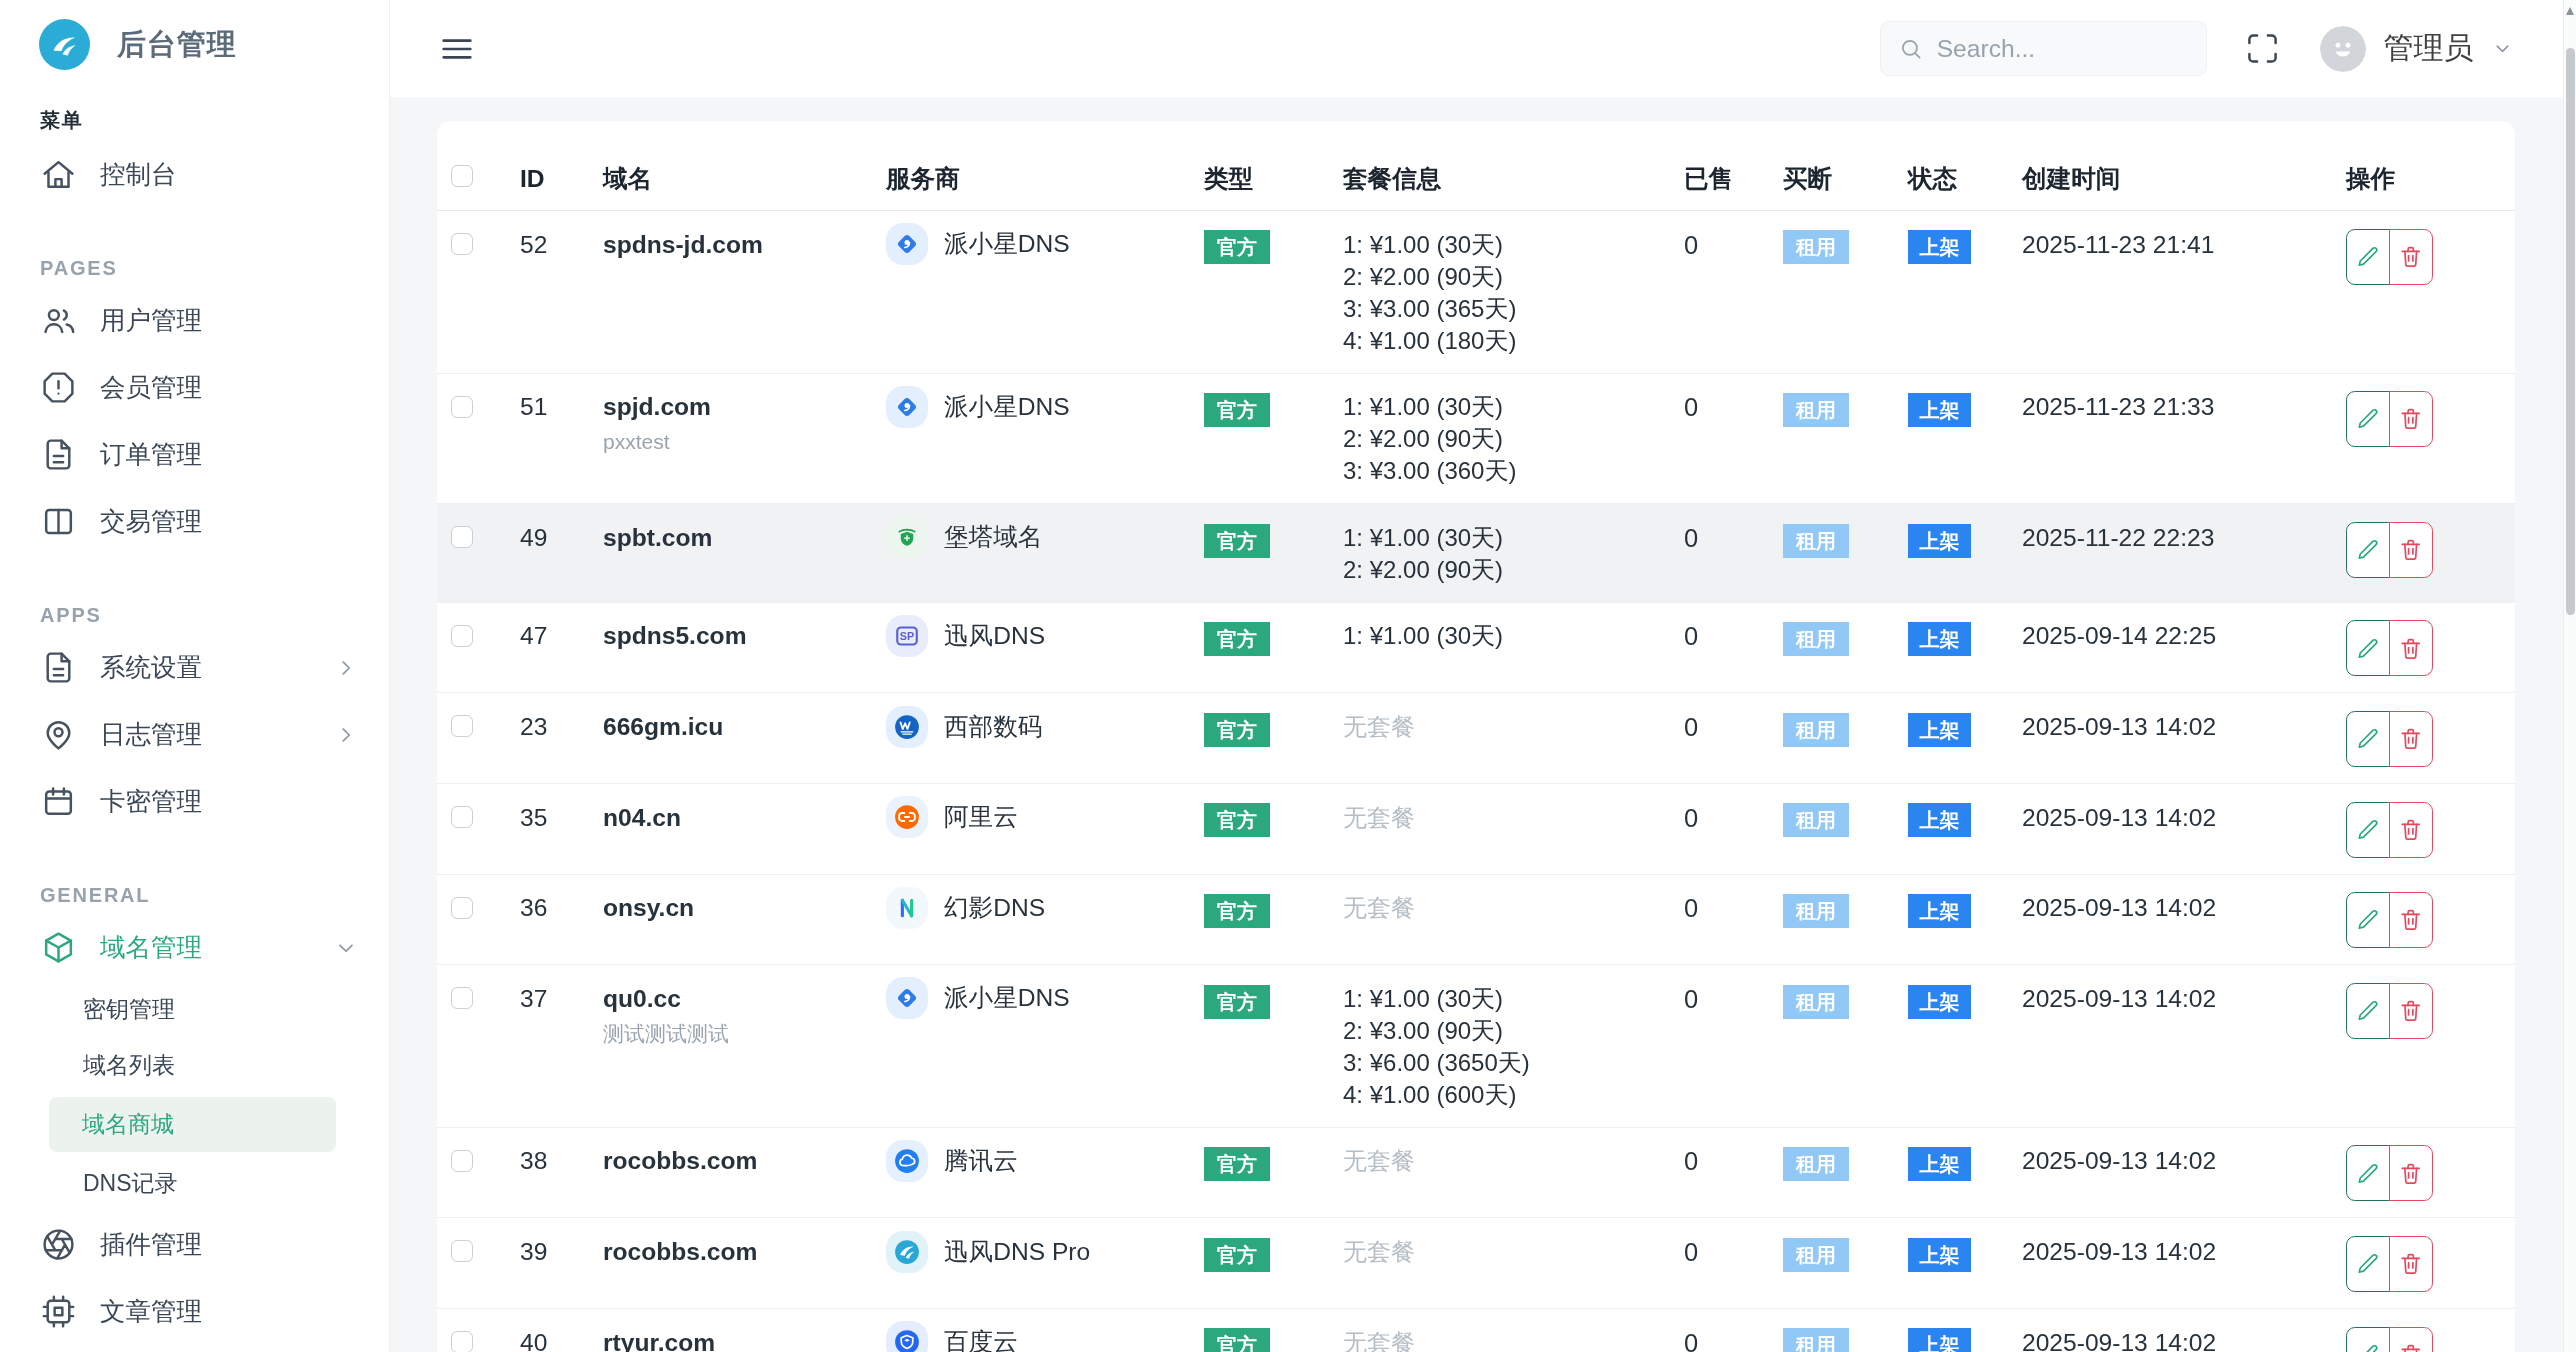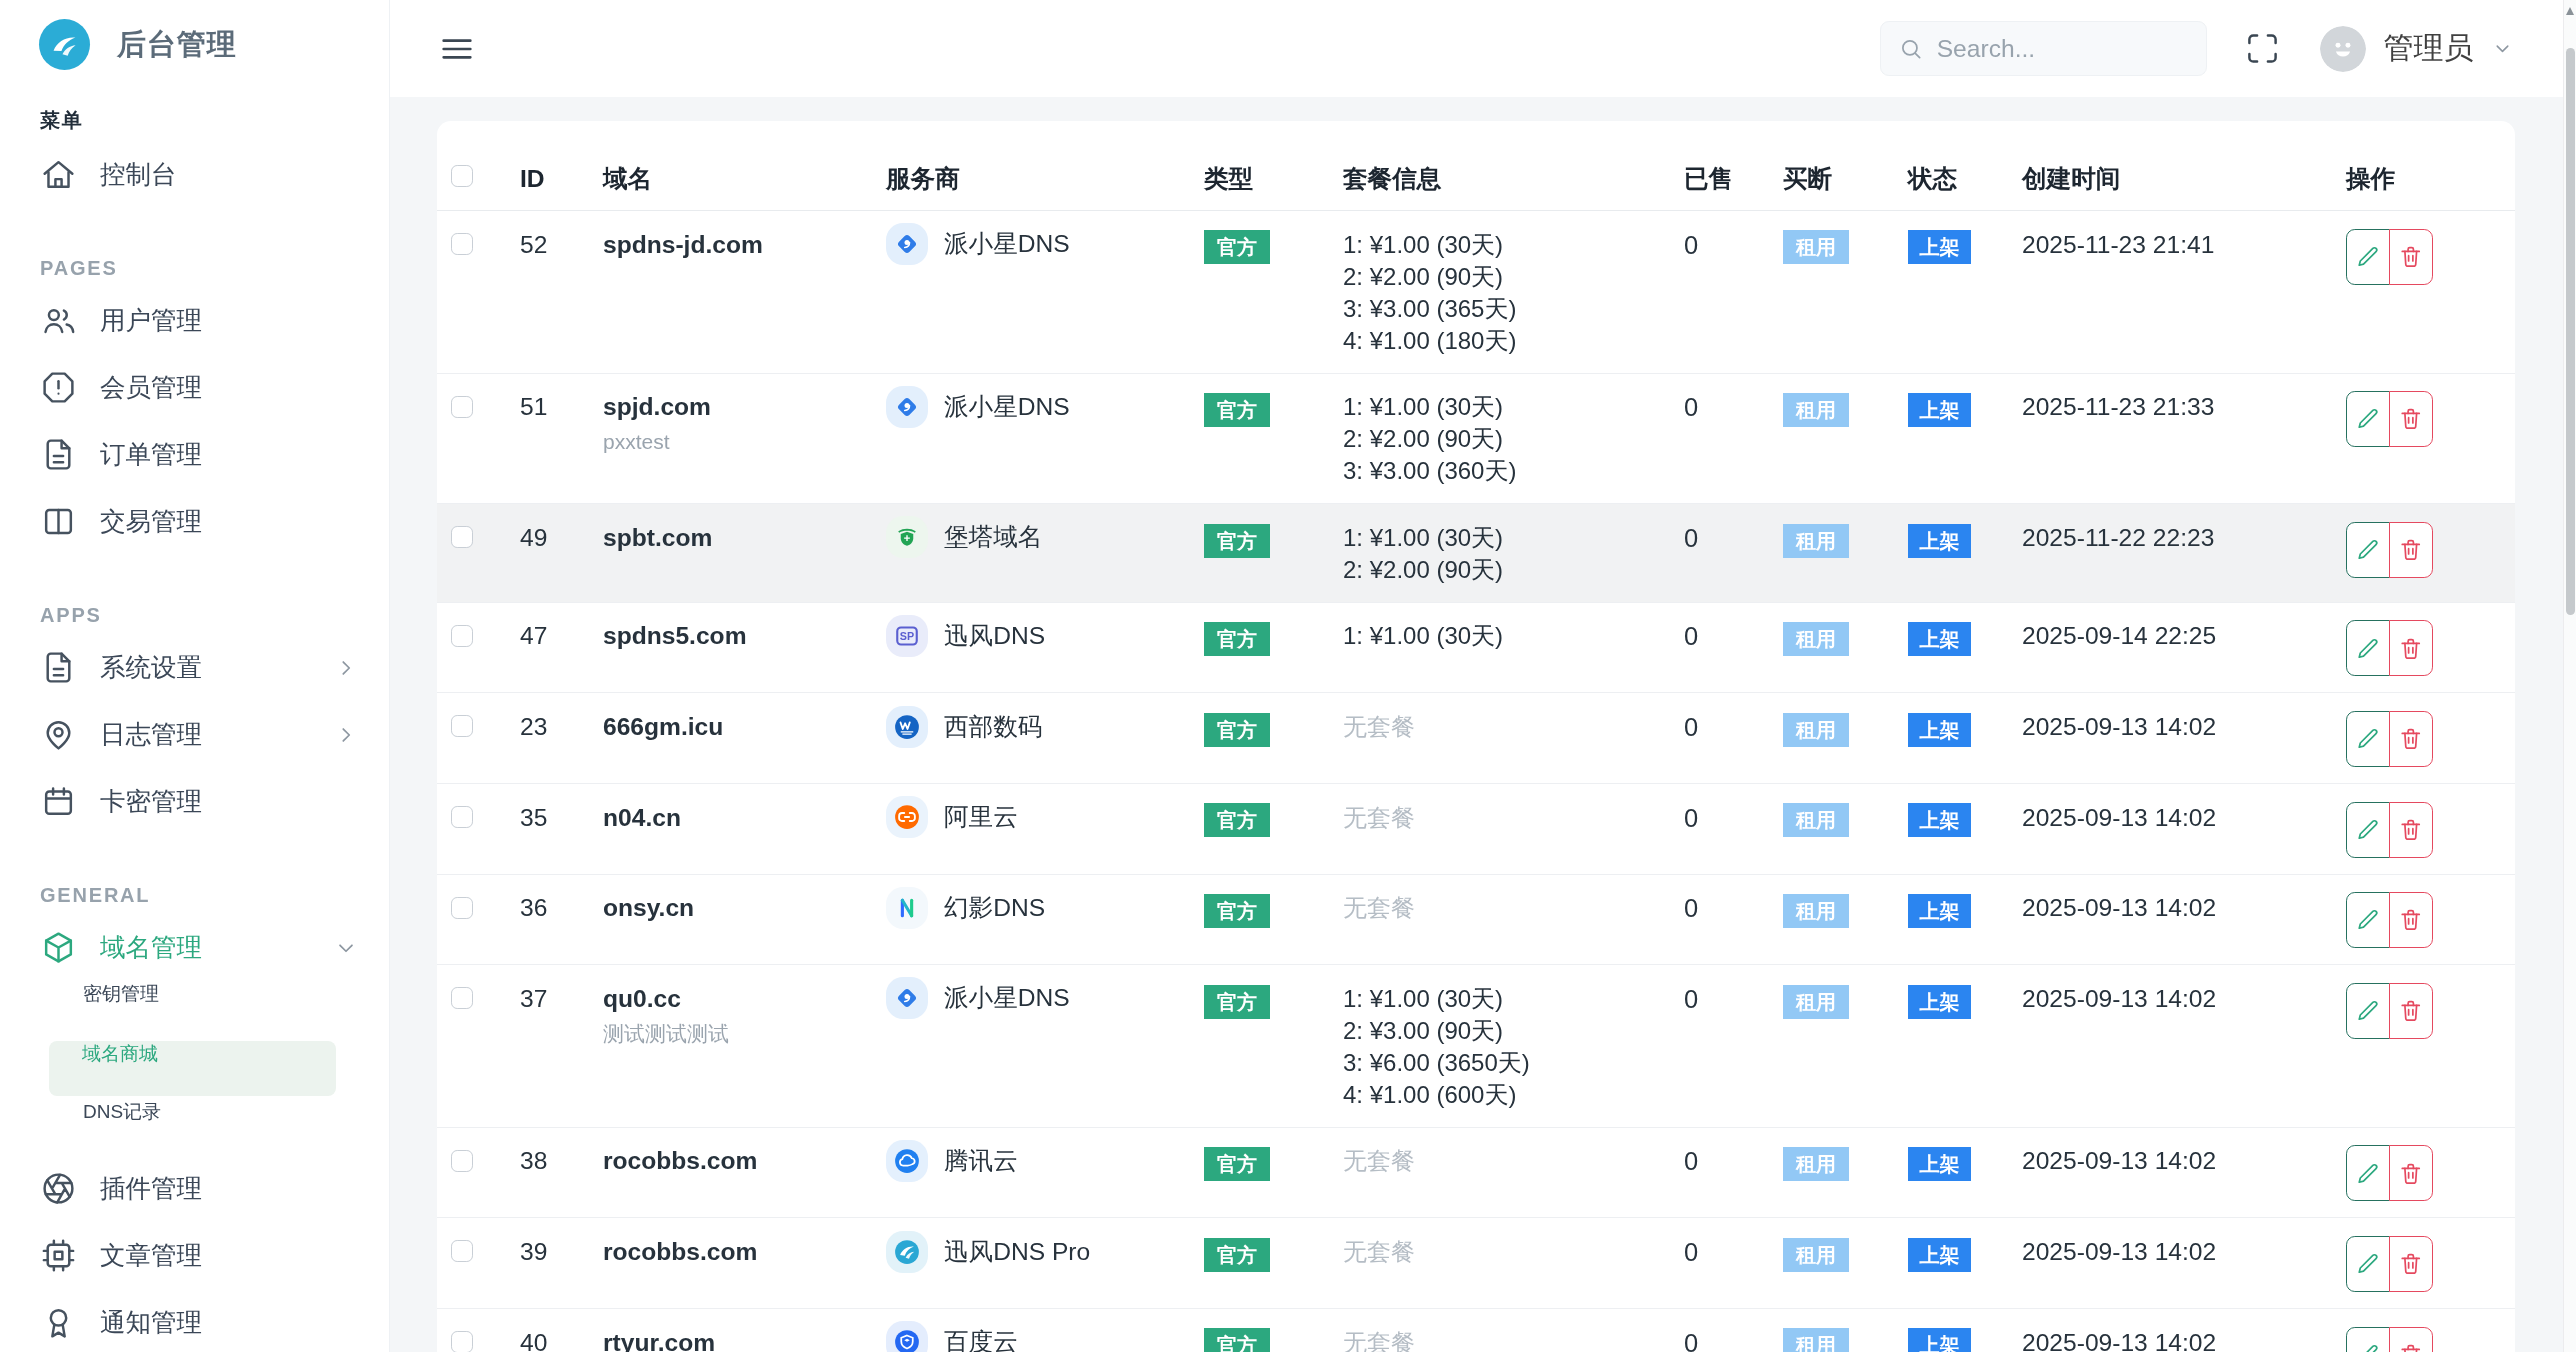--- a/index.html
+++ b/index.html
@@ -16,21 +16,21 @@
 .logo-text{font-size:29px;font-weight:600;color:#5b6b79;letter-spacing:0.9px}
 .sec-label{margin:49px 0 7px 40px;font-size:20px;font-weight:700;color:#97a2ac;letter-spacing:1.8px}
 .sec-label.dark{color:#222e3a;margin-top:37px}
 .nav-item{display:flex;align-items:center;height:67px;padding:0 30px 0 40px;gap:23px;font-size:25.5px;color:#3b4757;cursor:pointer}
 .nav-icon{width:37px;height:37px;color:#46525f;flex:none}
 .nav-icon svg{width:37px;height:37px}
 .nav-label{flex:1}
 .chev{width:26px;height:26px;color:#8d97a1;flex:none}
 .chev svg{width:26px;height:26px}
 .nav-item.green,.nav-item.green .nav-icon{color:var(--accent,#2ca87f)}
-.sub-item{display:flex;height:56px;padding-left:83px;font-size:19px;color:#3b4757;cursor:pointer}
+.sub-item{display:flex;align-items:center;height:56px;padding-left:83px;font-size:23px;color:#3b4757;cursor:pointer}
 .sub-item.active{background:#ecf3ee;color:var(--accent,#2ca87f);border-radius:8px;margin:3.5px 53px 3.5px 49px;padding-left:33px;height:55px}
 
 
 .topbar{position:absolute;left:390px;top:0;right:0;height:97px;background:#fff;display:flex;align-items:center;z-index:4}
 .hamburger{margin-left:47px;width:40px;height:40px;color:#3a4652;cursor:pointer}
 .hamburger svg{width:40px;height:40px}
 .search-box{margin-left:auto;width:327px;height:55px;background:#f7f9fb;border:0.9px solid #eef1f4;border-radius:8.8px;display:flex;align-items:center;gap:12.3px;padding:0 17.6px;color:#98a3ad}
 .search-box svg{width:26px;height:26px;flex:none}
 .search-box input{border:0;outline:0;background:transparent;font:inherit;font-size:24.6px;color:#3b4757;width:100%}
 .search-box input::placeholder{color:#98a3ad}
@@ -197,20 +197,23 @@
       <span class="nav-label">域名管理</span>
       <span class="chev">
           <svg class="si" viewBox="0 0 24 24">
             <path d="M6.5 9.5 12 15l5.5-5.5"></path>
           </svg>
         </span>
     </a>
     <a class="sub-item">
         <span>密钥管理</span>
       </a>
+    <a class="sub-item">
+        <span>域名列表</span>
+      </a>
     <a class="sub-item active">
         <span>域名商城</span>
       </a>
     <a class="sub-item">
         <span>DNS记录</span>
       </a>
     <a class="nav-item">
       <span class="nav-icon">
           <svg class="si" viewBox="0 0 24 24">
             <circle cx="12" cy="12" r="9"></circle>

